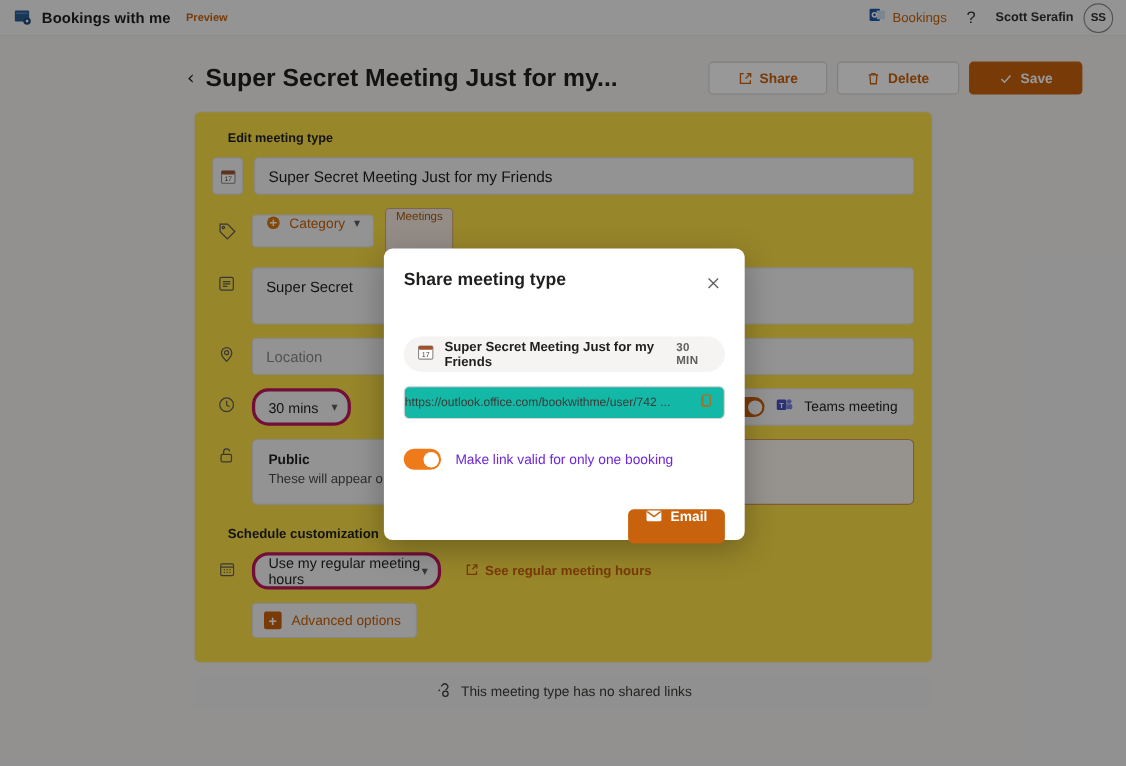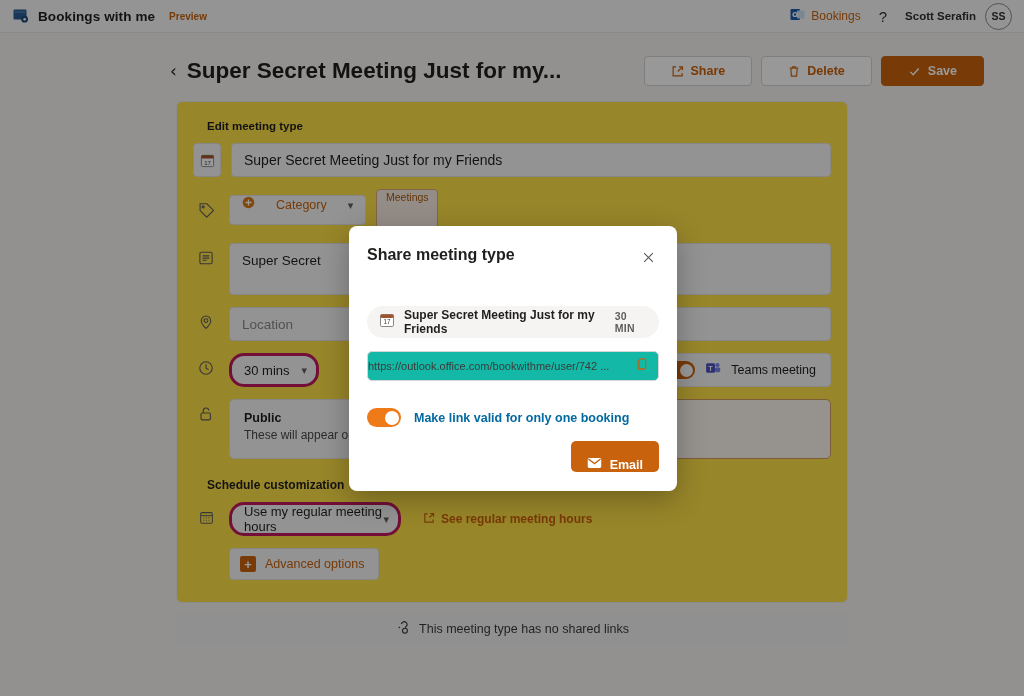--- a/index.html
+++ b/index.html
@@ -119,22 +119,22 @@
   .field.placeholder { color: #8a8886; }
   .title-icon-box {
     width: 28px; height: 34px; flex: none;
     border: 1px solid #e3e1df; border-radius: 4px;
     background: #f6f6f6;
     display: flex; align-items: center; justify-content: center;
   }
 
   .chip-row { display: flex; align-items: center; gap: 10px; }
   .category-btn {
-    display: inline-flex; align-items: flex-end; gap: 21px;
-    height: 30px; padding: 12px 12px;
+    display: inline-flex; align-items: flex-start; gap: 8px;
+    height: 30px; padding: 0 12px;
     border: 1px solid #e3e1df; border-radius: 4px;
     background: #f6f6f6;
     font-size: 12.5px; color: #c8620c; font-weight: 500;
     cursor: pointer;
   }
   .chip-meetings {
     height: 42px; min-width: 62px;
     border: 1px solid #d9a978; border-radius: 4px;
     background: #f7ece2;
     display: flex; align-items: flex-start; justify-content: center;
@@ -245,27 +245,27 @@
   }
   .url-text {
     font-size: 11px; color: #3b3a39; white-space: nowrap; overflow: hidden;
     flex: 1;
   }
   .switch-row {
     margin-top: 27px; display: flex; align-items: center; gap: 13px;
   }
   .toggle.big { width: 34px; height: 19px; border-radius: 10px; background: #ee7a1a; }
   .toggle.big .knob { width: 14px; height: 14px; top: 2.5px; right: 2.5px; }
-  .switch-label { font-size: 12.5px; color: #0369a1; font-weight: bold; }
+  .switch-label { font-size: 12.5px; color: #6d28d9; }
   .modal-foot { margin-top: 14px; display: flex; justify-content: flex-end; }
   .email-btn {
-    display: inline-flex; align-items: flex-end; justify-content: center; gap: 8px;
+    display: inline-flex; align-items: flex-start; justify-content: center; gap: 8px;
     height: 31px; padding: 0 16px; border-radius: 5px;
     background: #c8620c; color: #fff; font-size: 12.5px; font-weight: 600;
-    cursor: pointer; border: none;
+    cursor: pointer; border: none; margin-top: 22px;
   }
 </style>
 </head>
 <body>
 
 <div id="page-layer">
 
   <div class="appbar">
     <div class="appbar-left">
       <span class="brand-icon">

